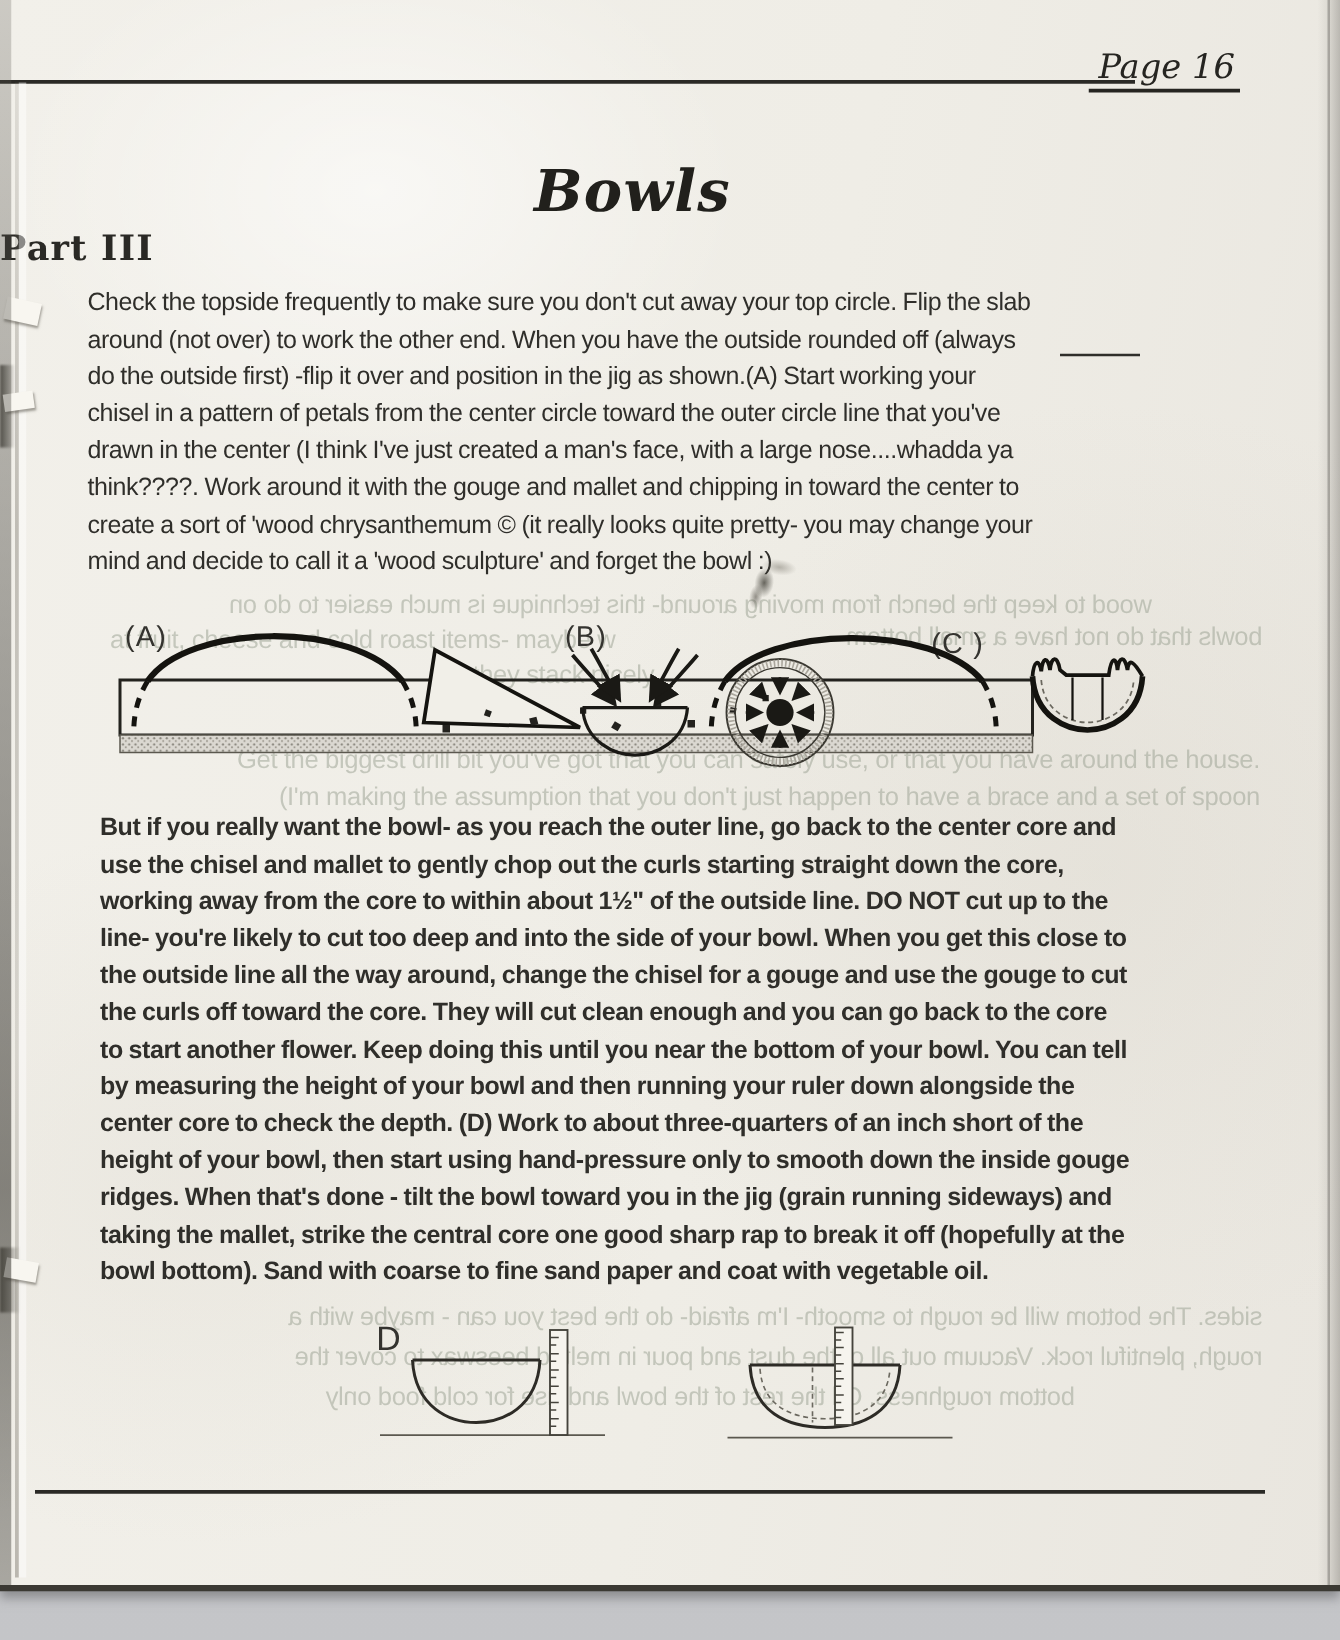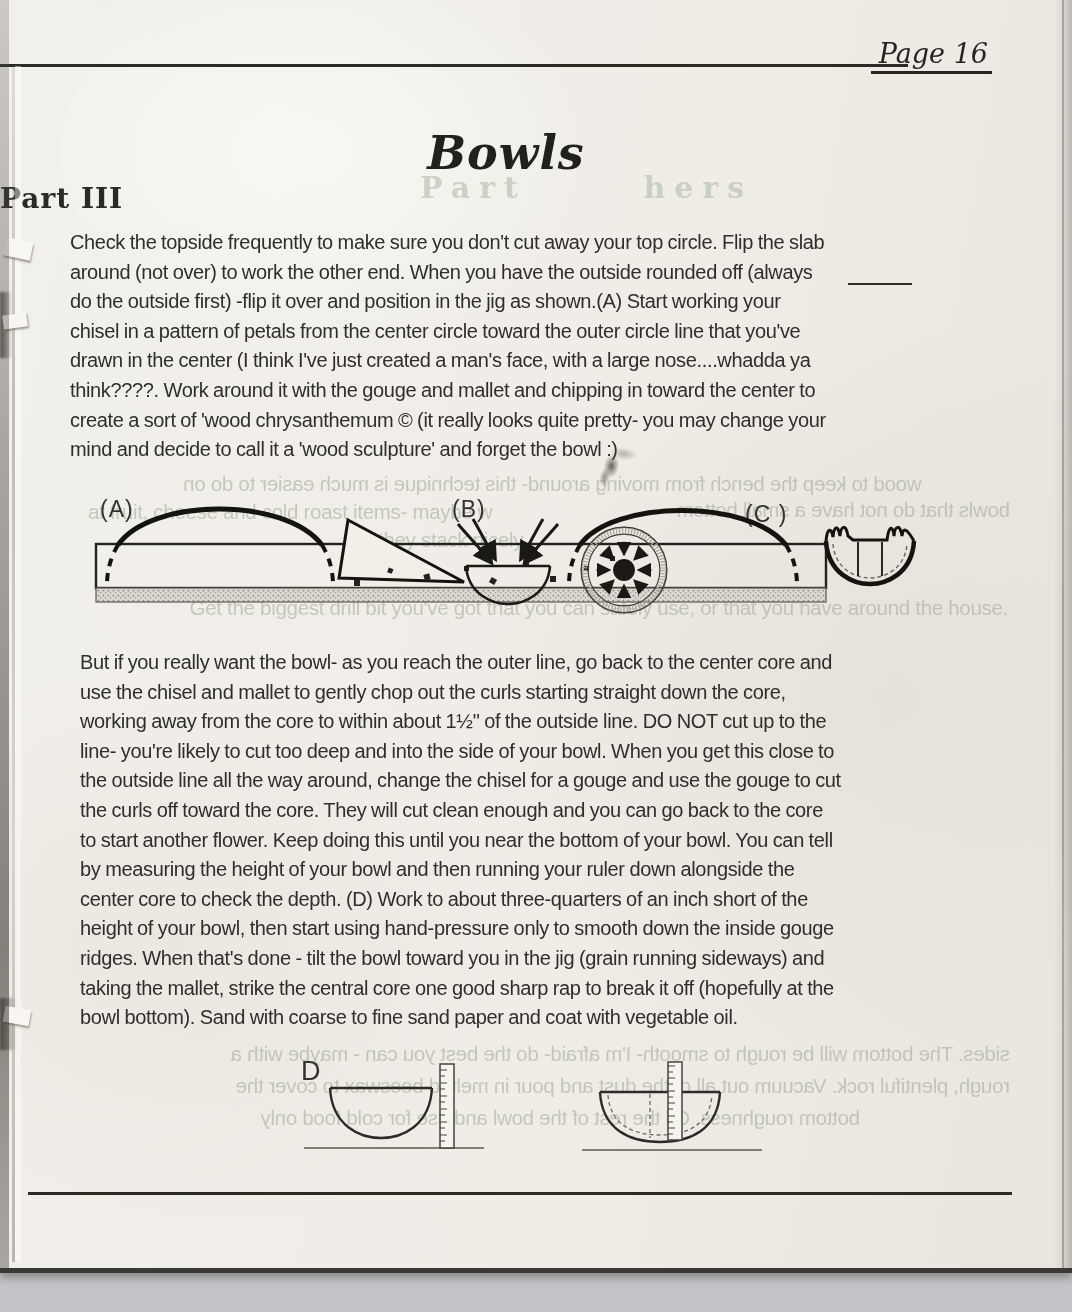--- a/index.html
+++ b/index.html
@@ -78,26 +78,26 @@
   }
   .edge-right-line{position:absolute;right:8px;top:0;width:2px;height:1268px;background:rgba(92,90,85,.4);}
   .fig{position:absolute;}
   svg{display:block;overflow:visible;}
 </style>
 </head>
 <body>
 
 <div class="page">
 
-  <div class="bt-title">Part      hers</div>
   <div class="bt mir" style="left:95px;top:472px;width:915px;text-align:center;">wood to keep the bench from moving around- this technique is much easier to do on</div>
   <div class="bt" style="left:88px;top:500px;">at fruit, cheese and cold roast items- maybe w</div>
   <div class="bt mir" style="left:620px;top:498px;width:390px;">bowls that do not have a small bottom</div>
   <div class="bt" style="left:345px;top:528px;">but they stack nicely</div>
   <div class="bt" style="left:88px;top:596px;width:920px;text-align:right;">Get the biggest drill bit you've got that you can safely use, or that you have around the house.</div>
+  <div class="bt" style="left:88px;top:626px;width:920px;text-align:right;">(I'm making the assumption that you don't just happen to have a brace and a set of spoon</div>
   <div class="bt mir" style="left:80px;top:1042px;width:930px;">sides. The bottom will be rough to smooth- I'm afraid- do the best you can - maybe with a</div>
   <div class="bt mir" style="left:80px;top:1074px;width:930px;">rough, plentiful rock. Vacuum out all of the dust and pour in melted beeswax to cover the</div>
   <div class="bt mir" style="left:80px;top:1106px;width:780px;">bottom roughness. Oil the rest of the bowl and use for cold food only</div>
 
   <div class="rule" style="left:0;top:64px;width:908px;height:3px;"></div>
   <div class="page-number">Page 16</div>
 
   <div class="title-main">Bowls</div>
   <div class="title-sub">Part III</div>
 
@@ -193,21 +193,21 @@
 
   <div class="fig" style="left:820px;top:518px;">
     <svg width="102" height="78" viewBox="0 0 102 78">
       <path d="M 6 23 C 8 56, 34 66, 50 66 C 66 66, 92 56, 94 23" fill="none" stroke="#14130f" stroke-width="4.5"></path>
       <path d="M 13 26 C 15 52, 37 60, 50 60 C 63 60, 85 52, 87 26" fill="none" stroke="#6b685f" stroke-width="1.4" stroke-dasharray="4 3"></path>
       <path d="M 38 24 L 38 58 M 62 24 L 62 58" stroke="#14130f" stroke-width="1.8" fill="none"></path>
       <path d="M 6 23 C 7 11, 11 8, 13 19 C 14 8, 18 6, 20 18 C 21 7, 26 6, 28 18 L 33 22 L 62 22 L 67 22 C 69 7, 73 7, 74 18 C 75 7, 80 6, 82 18 C 83 8, 87 11, 94 23" fill="none" stroke="#14130f" stroke-width="3"></path>
     </svg>
   </div>
 
-  <div class="bodytext" style="left:80px;top:648px;">But if you really want the bowl- as you reach the outer line, go back to the center core and
+  <div class="bodytext" style="left:80px;top:648px;font-weight:bold;">But if you really want the bowl- as you reach the outer line, go back to the center core and
 use the chisel and mallet to gently chop out the curls starting straight down the core,
 working away from the core to within about 1½" of the outside line. DO NOT cut up to the
 line- you're likely to cut too deep and into the side of your bowl. When you get this close to
 the outside line all the way around, change the chisel for a gouge and use the gouge to cut
 the curls off toward the core. They will cut clean enough and you can go back to the core
 to start another flower. Keep doing this until you near the bottom of your bowl. You can tell
 by measuring the height of your bowl and then running your ruler down alongside the
 center core to check the depth. (D) Work to about three-quarters of an inch short of the
 height of your bowl, then start using hand-pressure only to smooth down the inside gouge
 ridges. When that's done - tilt the bowl toward you in the jig (grain running sideways) and

